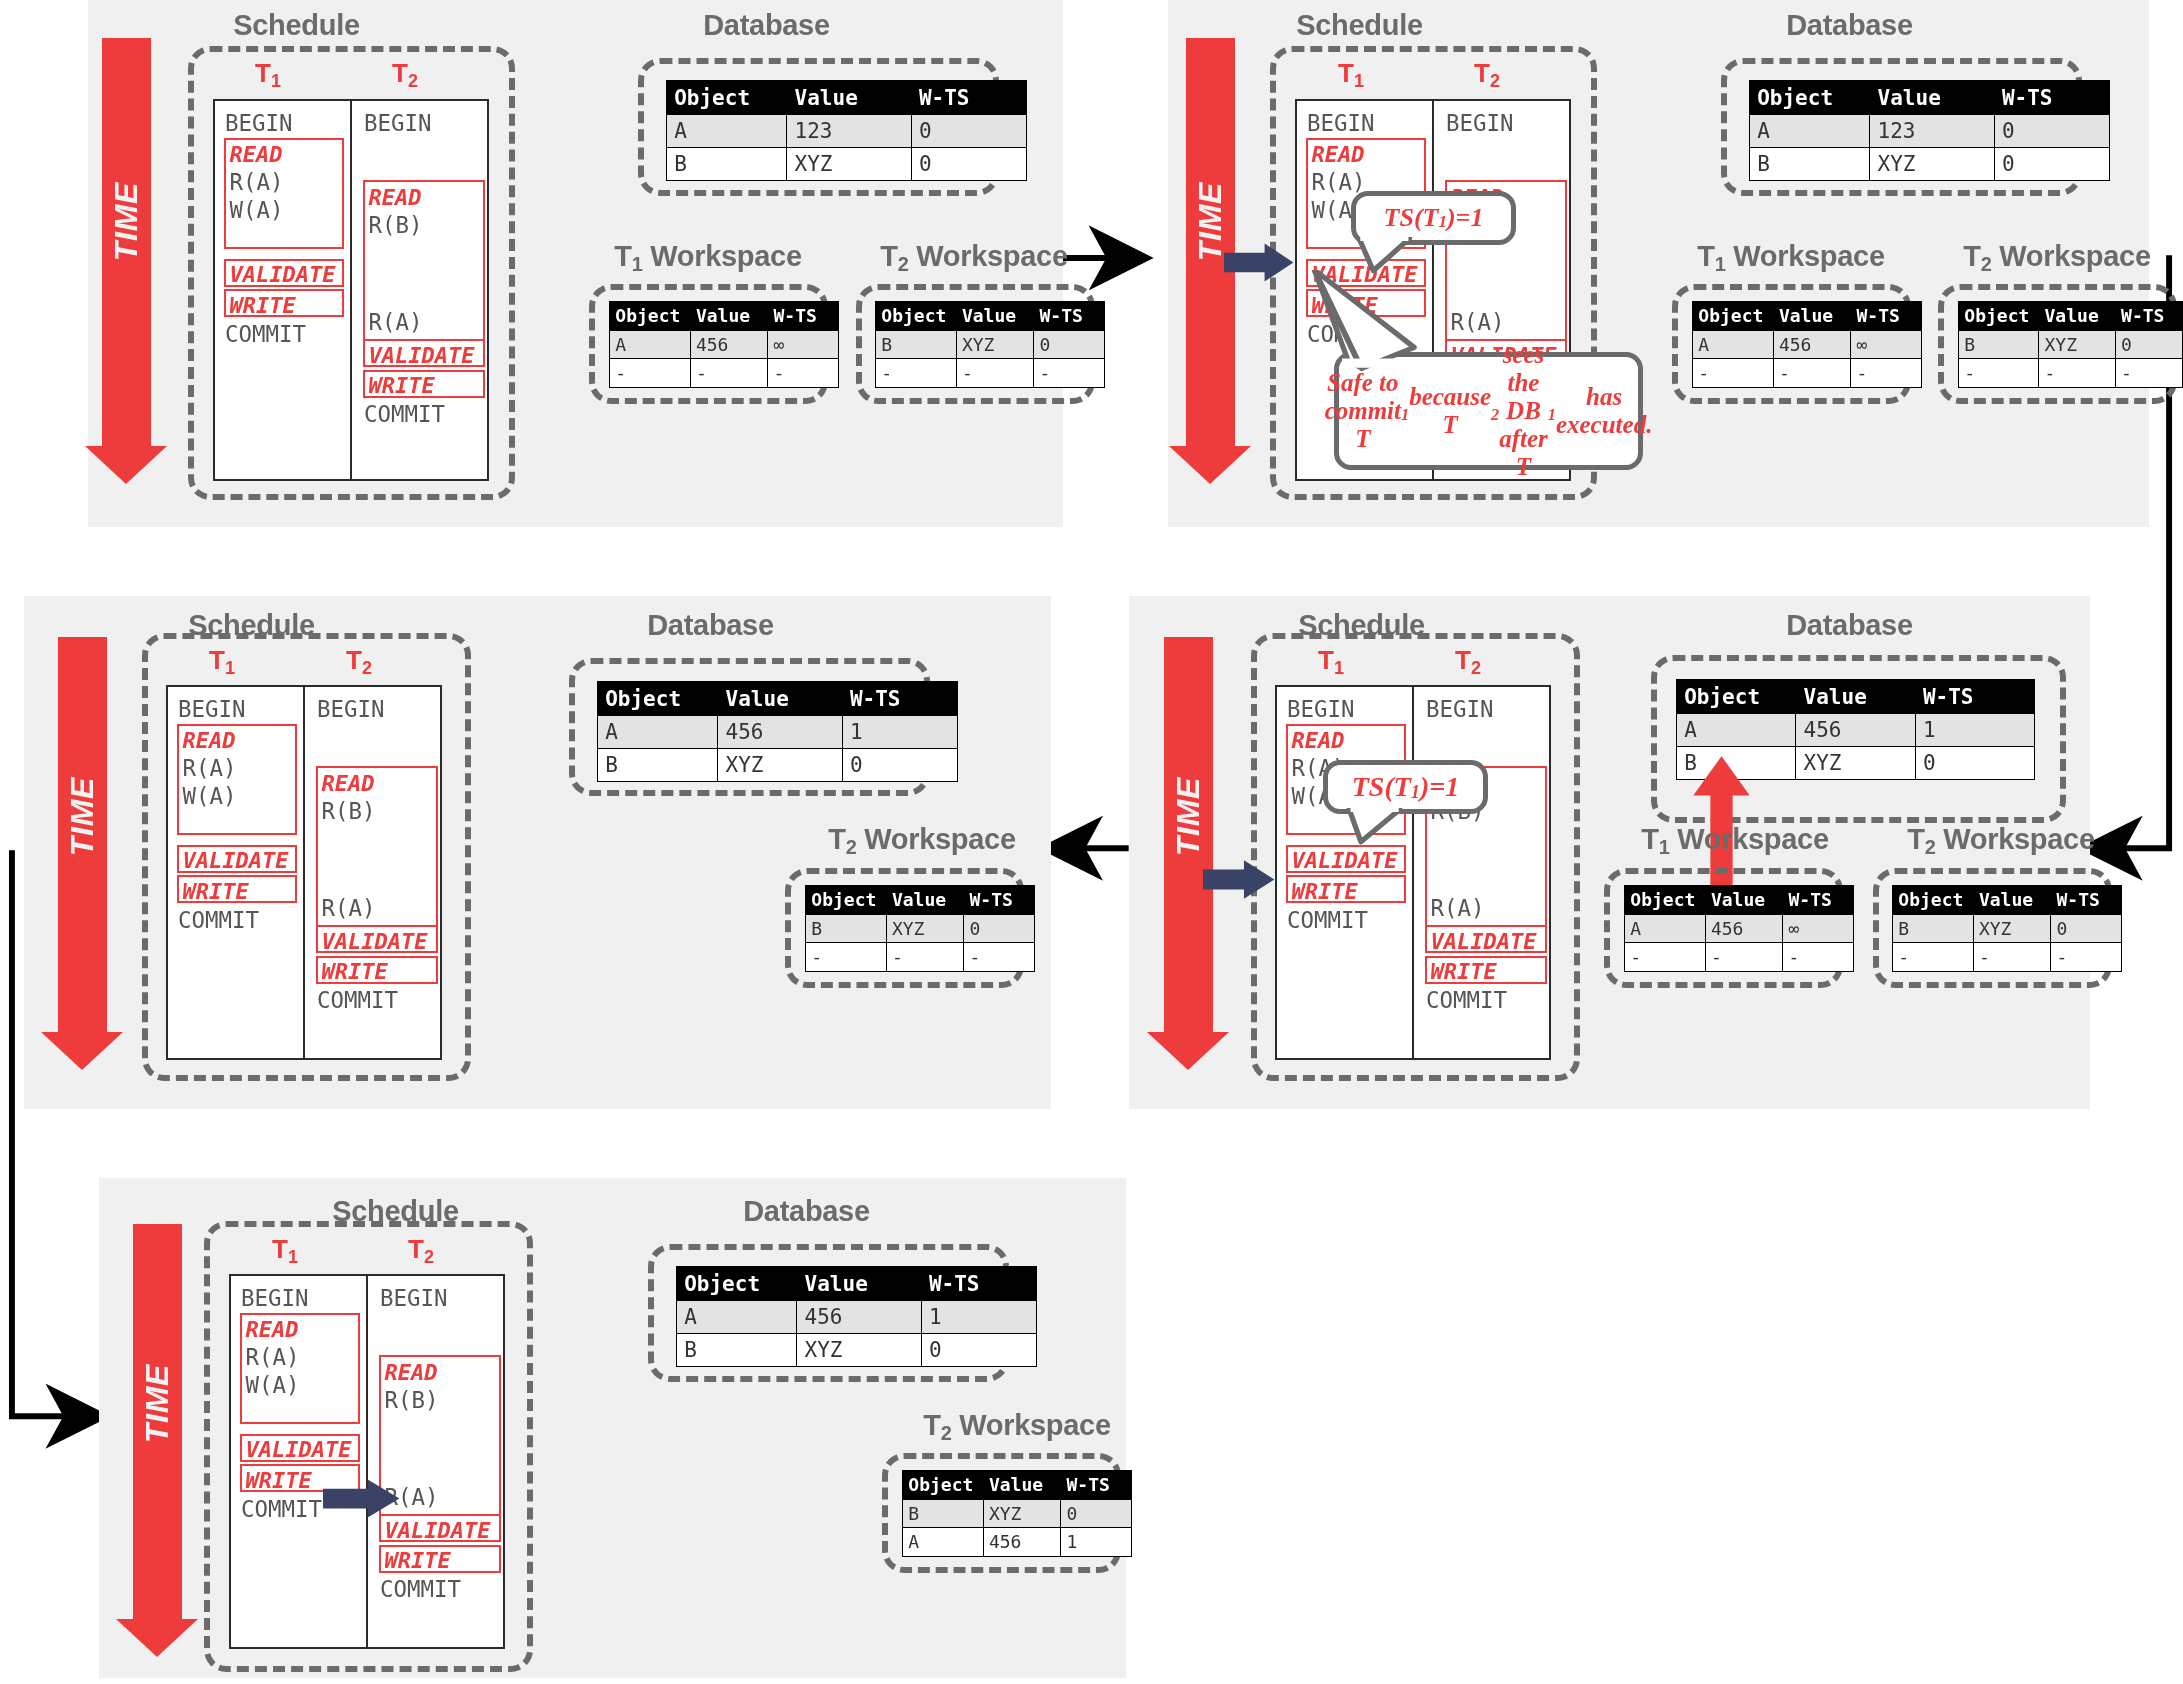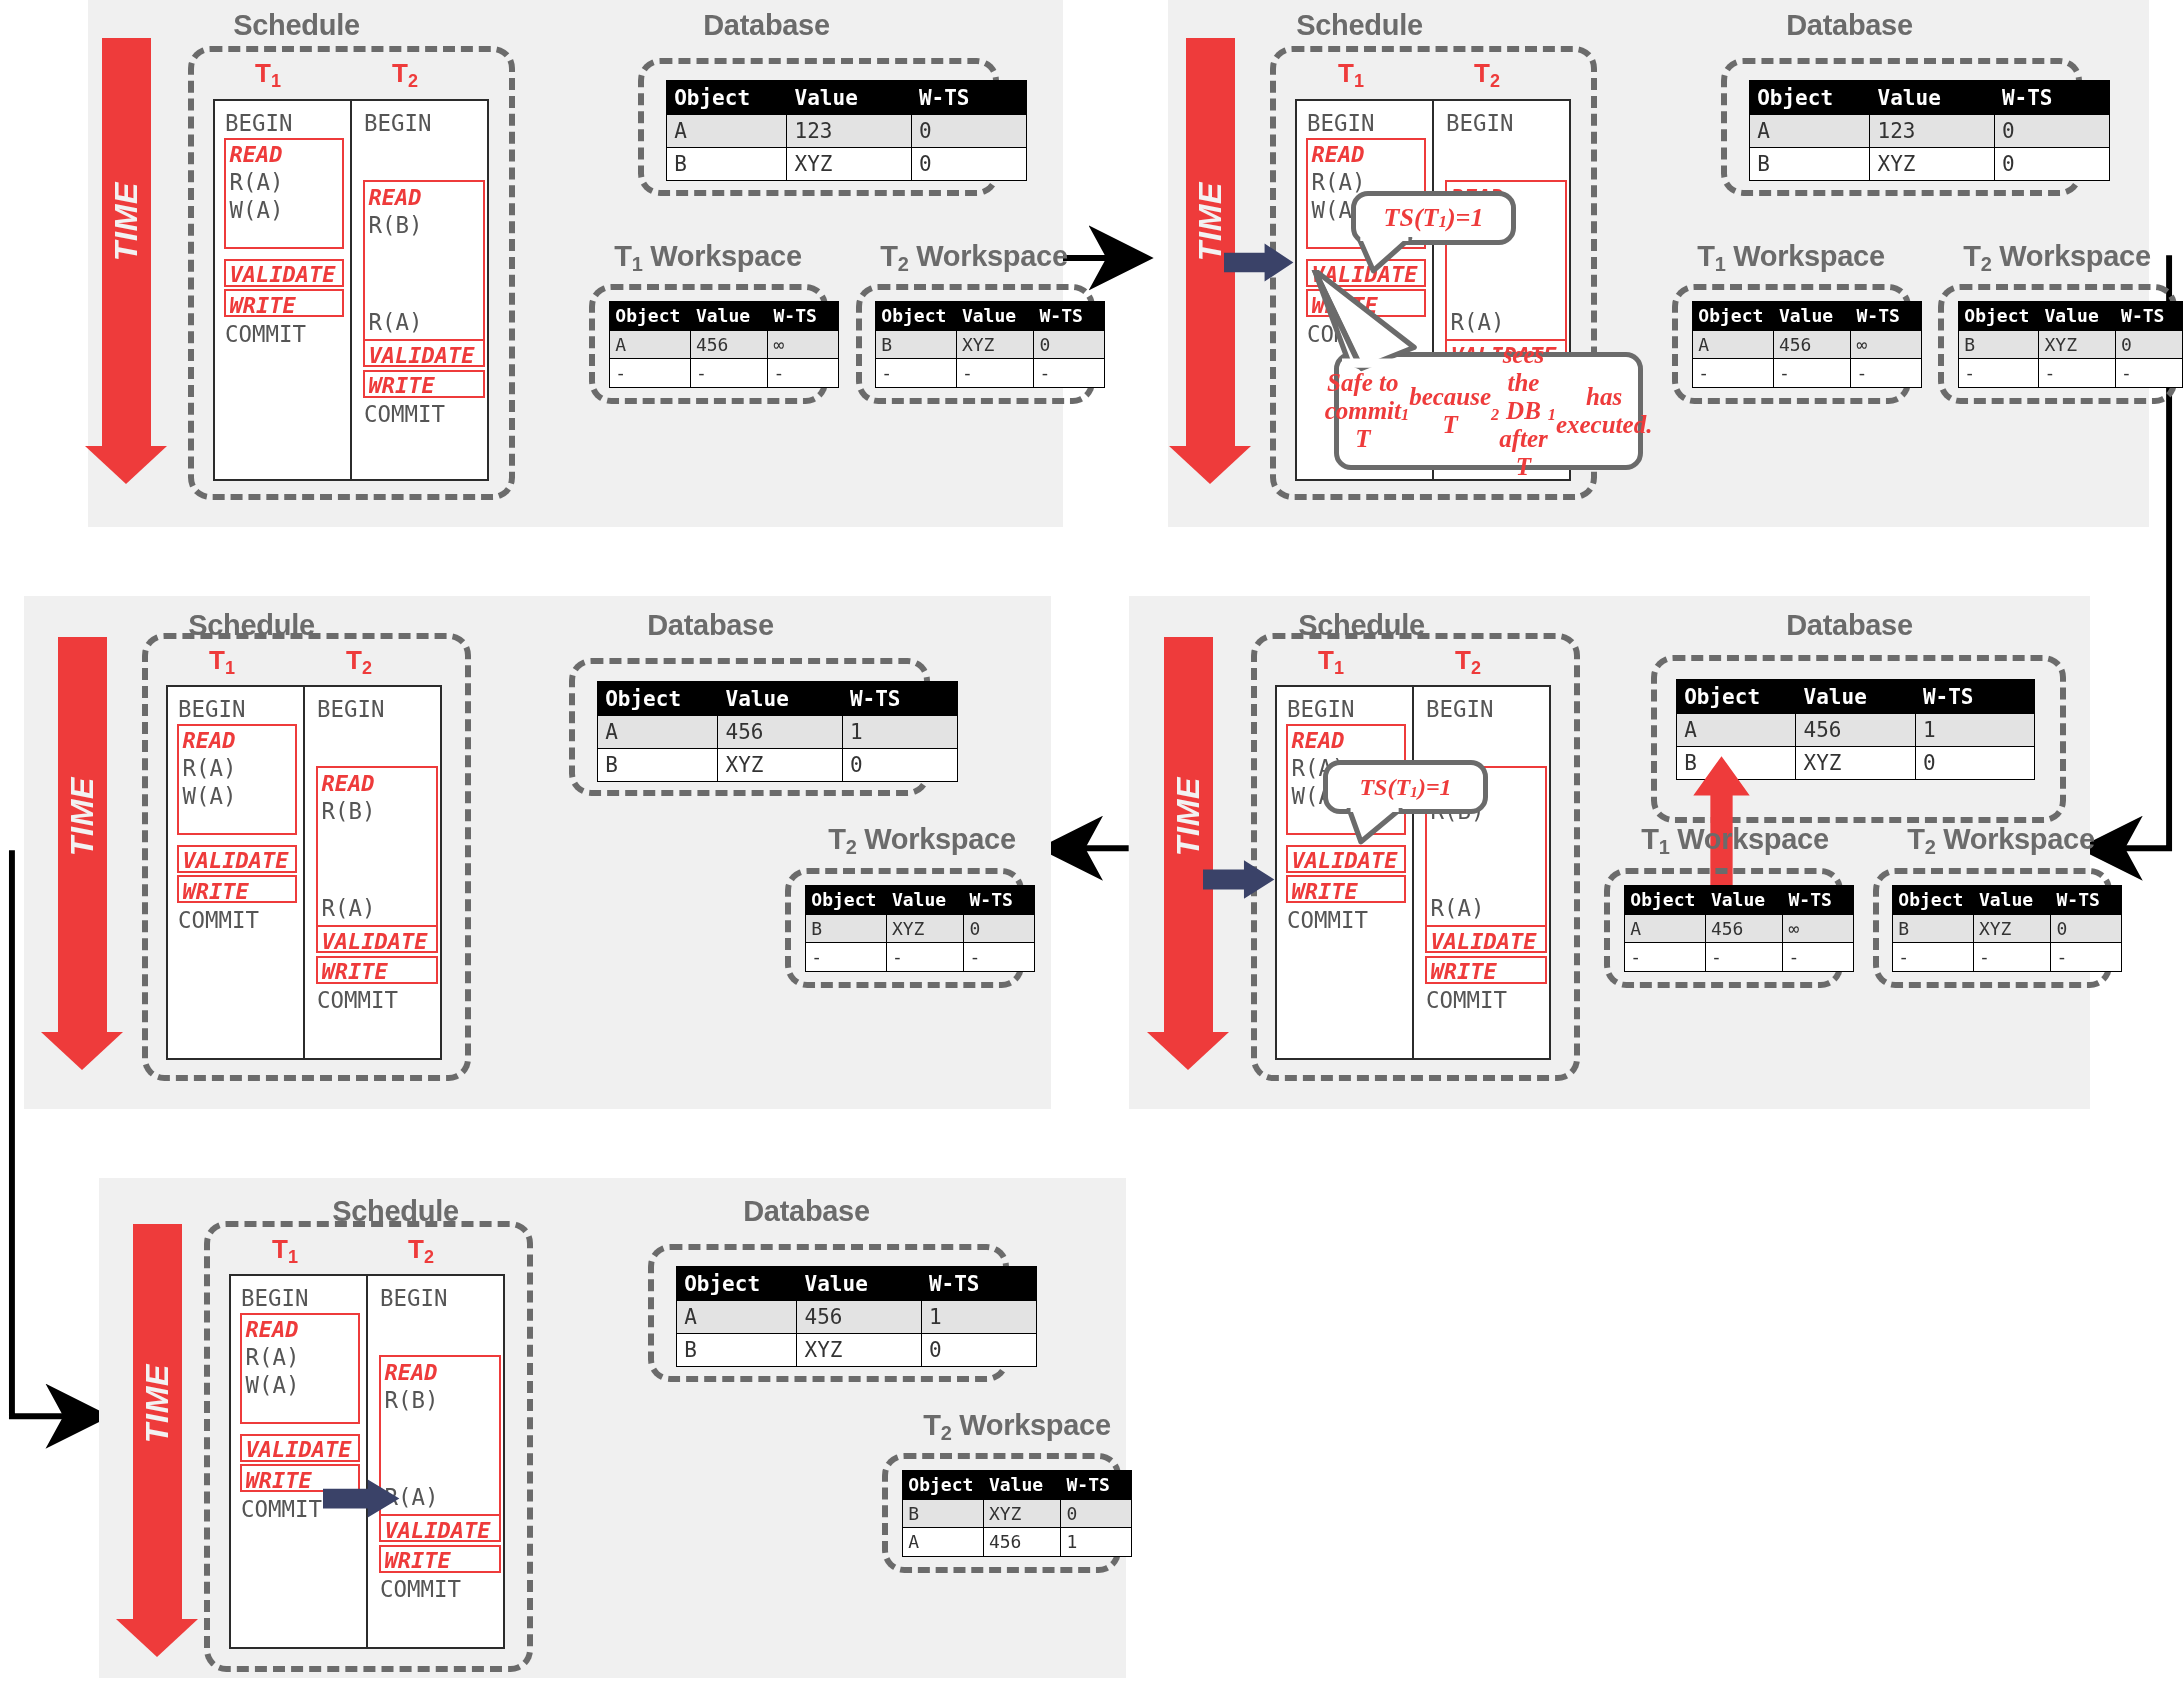--- a/index.html
+++ b/index.html
@@ -404,21 +404,21 @@
     <div class="rbox" style="left:10.5px;top:238px;width:122px;height:28px;"></div>
     <div class="opred" style="left:16.5px;top:242px;">VALIDATE</div>
     <div class="rbox" style="left:10.5px;top:269px;width:122px;height:28px;"></div>
     <div class="opred" style="left:16.5px;top:272px;">WRITE</div>
     <div class="op" style="left:12px;top:300px;">COMMIT</div>
   </div>
 </div>
 <svg class="navy" style="left:1203px;top:859px;" width="74" height="41" viewBox="0 0 112 62">
   <path d="M0,16 L62,16 L62,2 L108,31 L62,60 L62,46 L0,46 z" fill="#3a4268"></path>
 </svg>
-<div class="callout" style="left:1323px;top:760px;width:165px;height:54px;font-size:24px;">TS(T<sub>1</sub>)=1</div>
+<div class="callout" style="left:1323px;top:760px;width:165px;height:54px;font-size:28px;">TS(T<sub>1</sub>)=1</div>
 <svg class="navy" style="left:1336px;top:808px;" width="72" height="39" viewBox="0 0 110 60">
   <path d="M20,2 L98,2 L38,52 z" fill="#fff" stroke="#6b6b6b" stroke-width="8" stroke-linejoin="round"></path>
   <line x1="22" y1="0" x2="96" y2="0" stroke="#fff" stroke-width="12"></line>
 </svg>
 
 <div class="ptitle" style="left:1741px;top:609px;width:217px;">Database</div>
 <div class="dashbox" style="left:1651px;top:655px;width:415px;height:168px;"></div>
 <table class="dtable" style="left:1676px;top:679px;font-size:21px;">
   <tbody>
       <tr>

